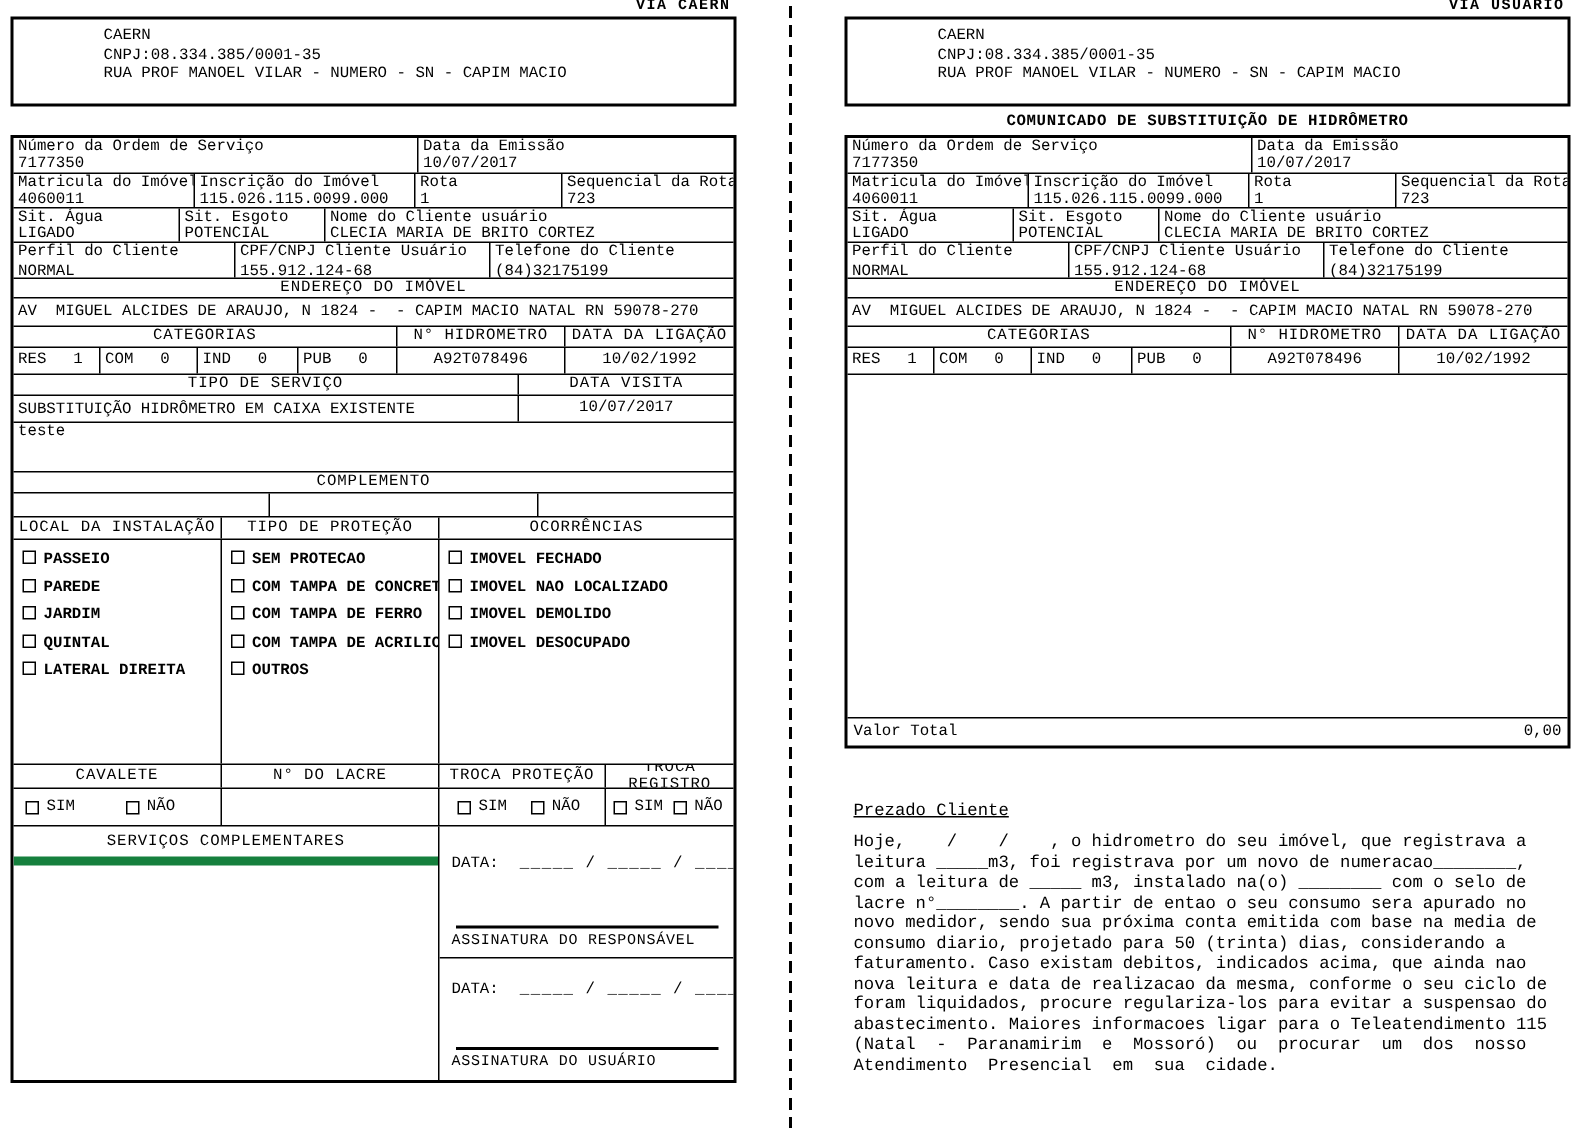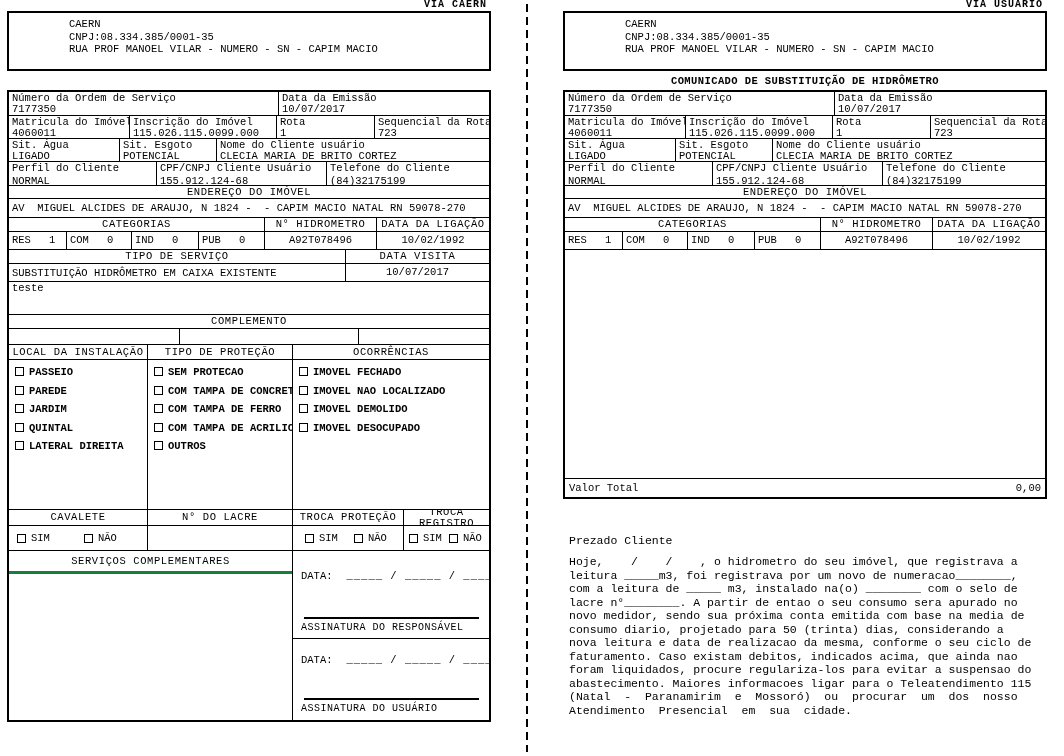--- a/index.html
+++ b/index.html
@@ -28,21 +28,21 @@
   .ckrow{display:flex;align-items:center;}
   .sigcell{display:flex;flex-direction:column;box-sizing:border-box;padding:20px 8px 5px;}
   .datarow{white-space:nowrap;}
   .blanks{margin-left:14px;letter-spacing:1px;}
   .sigline{border-top:2px solid #000;width:175px;margin:0 auto;}
   .siglabel{text-align:left;letter-spacing:0.5px;margin-top:3px;font-size:10px;}
   .dash{position:absolute;left:526px;top:4px;width:2px;height:748px;
         background:repeating-linear-gradient(#000 0 8px,transparent 8px 13px);}
   .valrow{display:flex;justify-content:space-between;align-items:center;padding:0 4px;}
   .letter{position:absolute;top:535px;left:6px;right:2px;font-size:11.5px;}
-  .greet{line-height:12px;margin-bottom:8px;white-space:pre;}
+  .greet{line-height:12px;margin-bottom:8px;white-space:pre;text-decoration:underline;}
   .pline{white-space:pre;line-height:13.5px;}
   .big{border-bottom:1px solid #000;}
 </style>
 </head>
 <body>
 
 <div class="page" id="pageL">
   <div class="via">VIA CAERN</div>
 
   <div class="hbox">
@@ -227,21 +227,21 @@
       <div class="c end grow ckrow" style="padding-left:5px">
         <span class="cb"></span>
           <span>SIM</span>
         <span class="cb" style="margin-left:7px"></span>
           <span>NÃO</span>
       </div>
     </div>
 
     <div class="r last" style="height:169px">
       <div class="c" style="width:284px;padding:0">
-        <div class="hd" style="height:20px;border-bottom:3px solid #15803d">SERVIÇOS COMPLEMENTARES</div>
+        <div class="hd" style="height:20px;border-bottom:6px solid #15803d">SERVIÇOS COMPLEMENTARES</div>
         <div></div>
       </div>
       <div class="c end grow" style="padding:0">
         <div class="sigcell" style="height:88px;border-bottom:1px solid #000">
           <div class="datarow"><span>DATA:</span><span class="blanks">_____ / _____ / _____</span></div>
           <div class="grow"></div>
           <div class="sigline"></div>
           <div class="siglabel">ASSINATURA DO RESPONSÁVEL</div>
         </div>
         <div class="sigcell" style="height:80px;padding-top:16px">
@@ -368,20 +368,20 @@
   </div>
 
   <div class="letter">
     <div class="greet">Prezado Cliente</div>
     <div class="pline">Hoje,    /    /    , o hidrometro do seu imóvel, que registrava a</div>
     <div class="pline">leitura _____m3, foi registrava por um novo de numeracao________,</div>
     <div class="pline">com a leitura de _____ m3, instalado na(o) ________ com o selo de</div>
     <div class="pline">lacre n°________. A partir de entao o seu consumo sera apurado no</div>
     <div class="pline">novo medidor, sendo sua próxima conta emitida com base na media de</div>
     <div class="pline">consumo diario, projetado para 50 (trinta) dias, considerando a</div>
+    <div class="pline">faturamento. Caso existam debitos, indicados acima, que ainda nao</div>
     <div class="pline">nova leitura e data de realizacao da mesma, conforme o seu ciclo de</div>
-    <div class="pline">faturamento. Caso existam debitos, indicados acima, que ainda nao</div>
     <div class="pline">foram liquidados, procure regulariza-los para evitar a suspensao do</div>
     <div class="pline">abastecimento. Maiores informacoes ligar para o Teleatendimento 115</div>
     <div class="pline">(Natal  -  Paranamirim  e  Mossoró)  ou  procurar  um  dos  nosso</div>
     <div class="pline">Atendimento  Presencial  em  sua  cidade.</div>
   </div>
 </div>
 
 </body></html>

